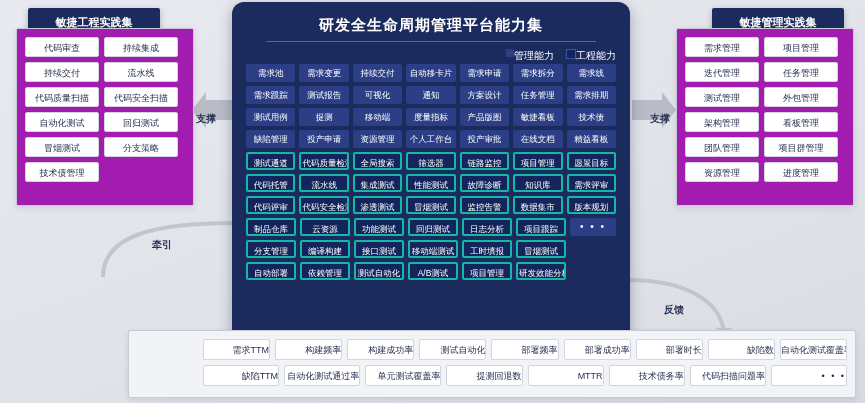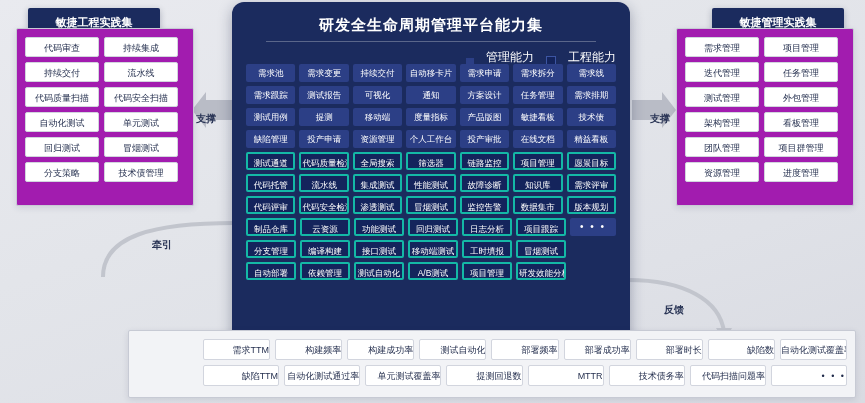--- a/index.html
+++ b/index.html
@@ -52,24 +52,24 @@
   .legend {
     position: absolute;
     right: 14px;
     top: 47px;
     display: flex;
     gap: 12px;
     align-items: center;
   }
   .legend-item {
     display: flex;
-    align-items: flex-end;
-    gap: 12px;
+    align-items: flex-start;
+    gap: 0;
     color: #ffffff;
-    font-size: 12px;
+    font-size: 10px;
   }
   .legend-swatch {
     width: 8px;
     height: 8px;
     display: inline-block;
   }
   .grid-wrap {
     position: absolute;
     left: 14px;
     top: 62px;
@@ -357,21 +357,20 @@
   <div class="side-header" id="left-header">敏捷工程实践集</div>
   <div class="side-box" id="left-box">
     <div class="side-grid" id="left-grid">
         <div class="side-cell">代码审查</div>
         <div class="side-cell">持续集成</div>
         <div class="side-cell">持续交付</div>
         <div class="side-cell">流水线</div>
         <div class="side-cell">代码质量扫描</div>
         <div class="side-cell">代码安全扫描</div>
         <div class="side-cell">自动化测试</div>
-        <div class="side-cell">单元测试</div>
         <div class="side-cell">回归测试</div>
         <div class="side-cell">冒烟测试</div>
         <div class="side-cell">分支策略</div>
         <div class="side-cell">技术债管理</div>
       </div>
   </div>
 
   <div class="side-header" id="right-header">敏捷管理实践集</div>
   <div class="side-box" id="right-box">
     <div class="side-grid" id="right-grid">

